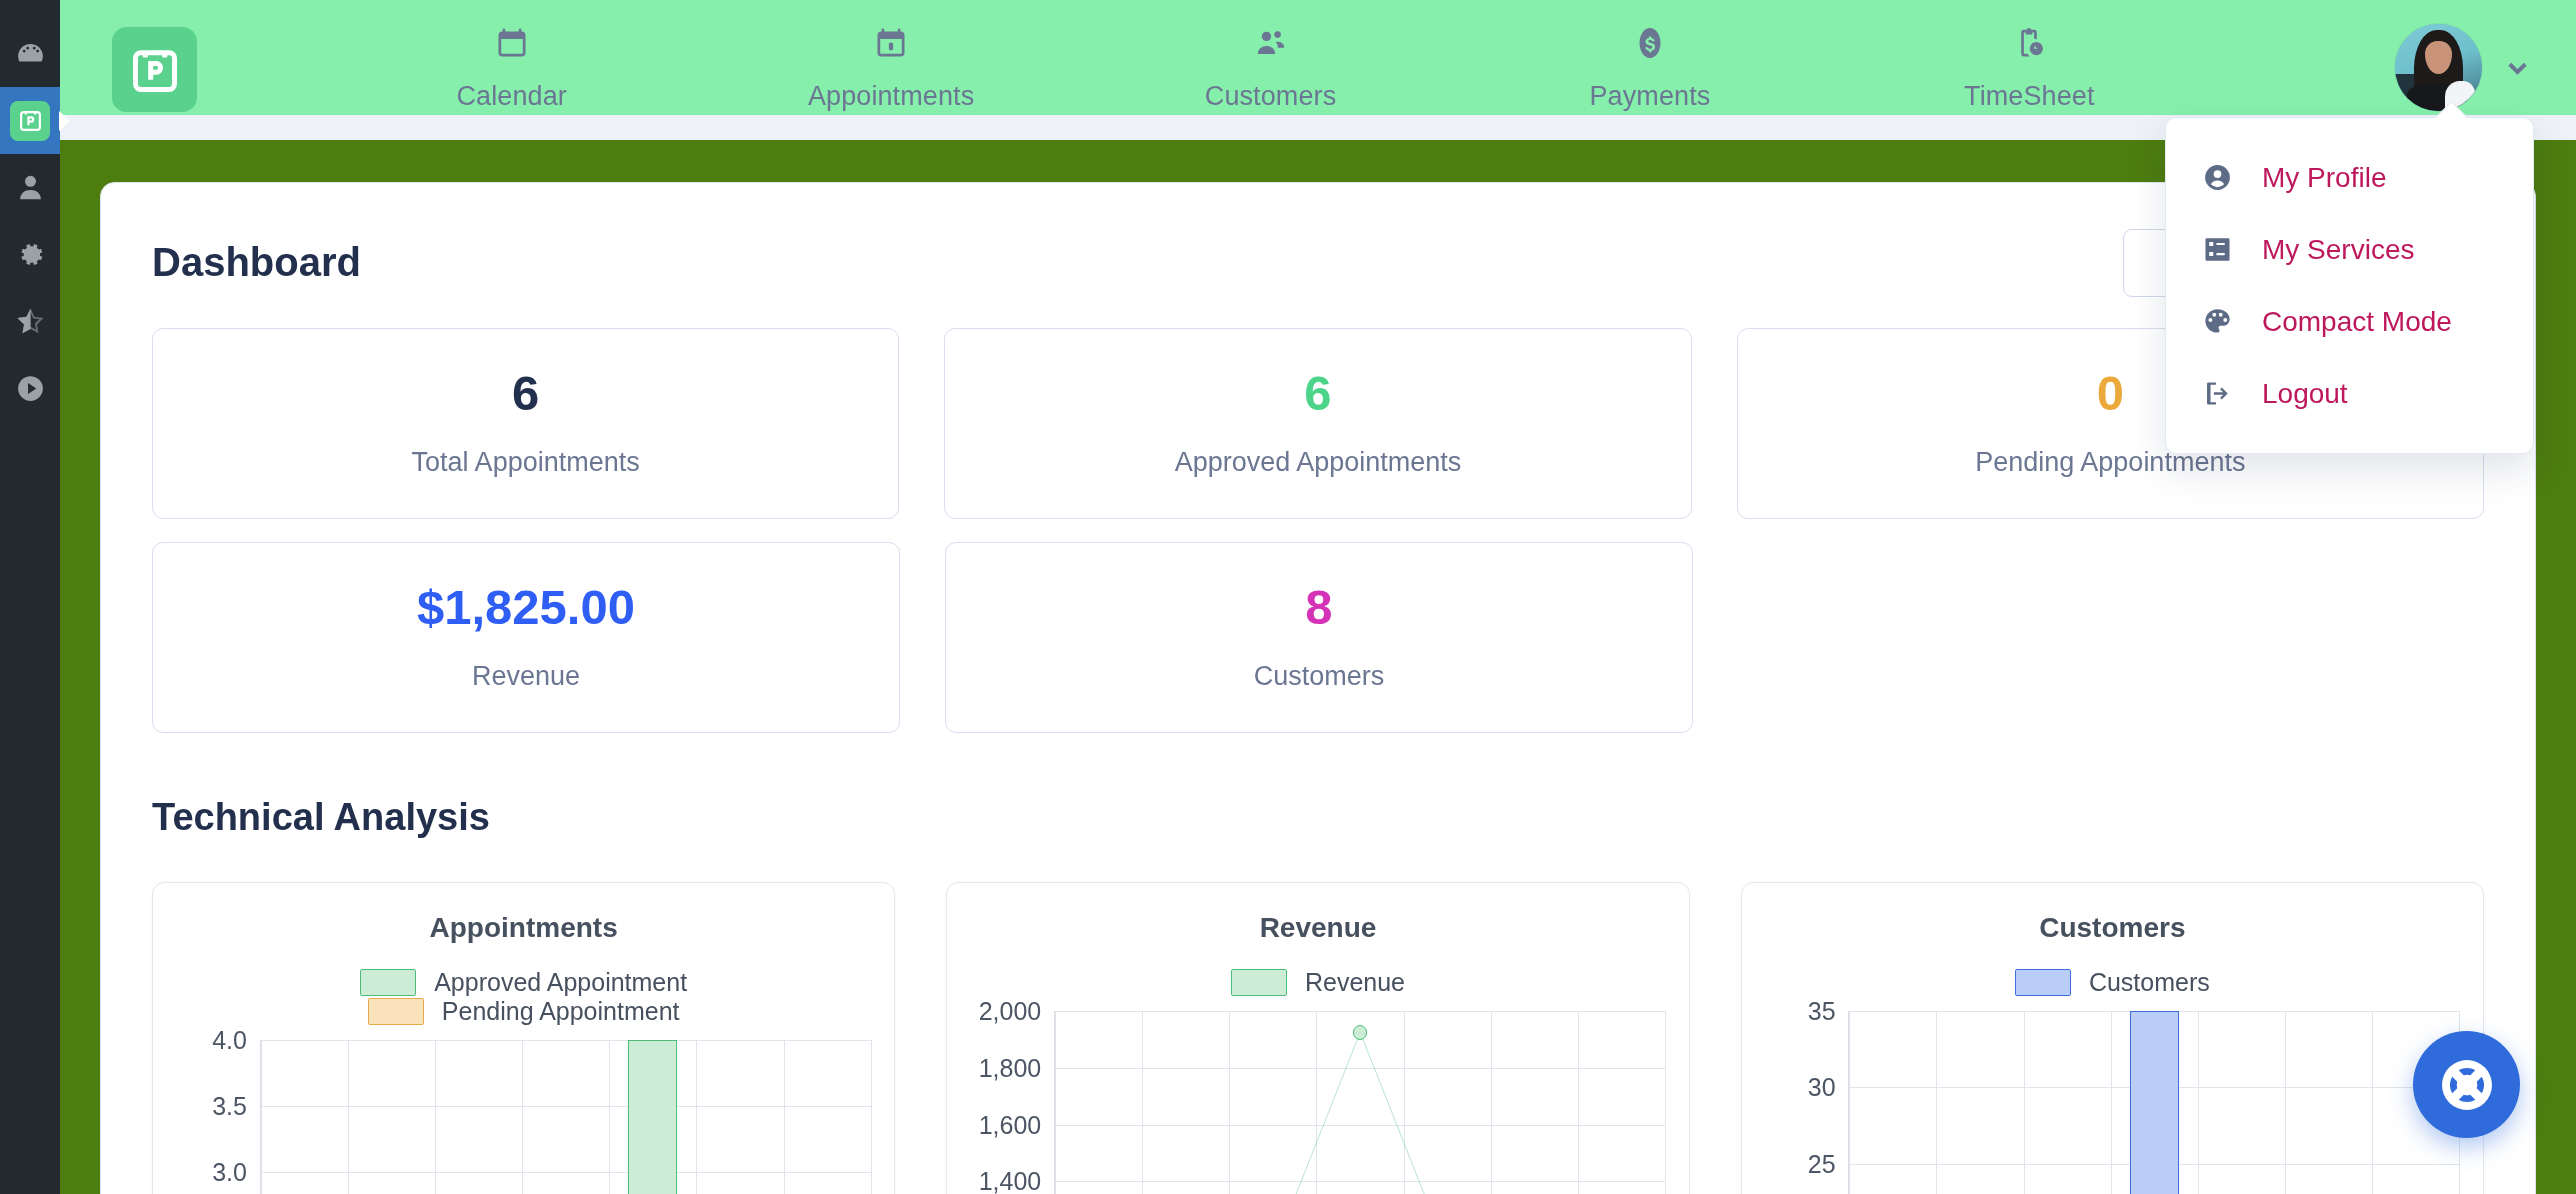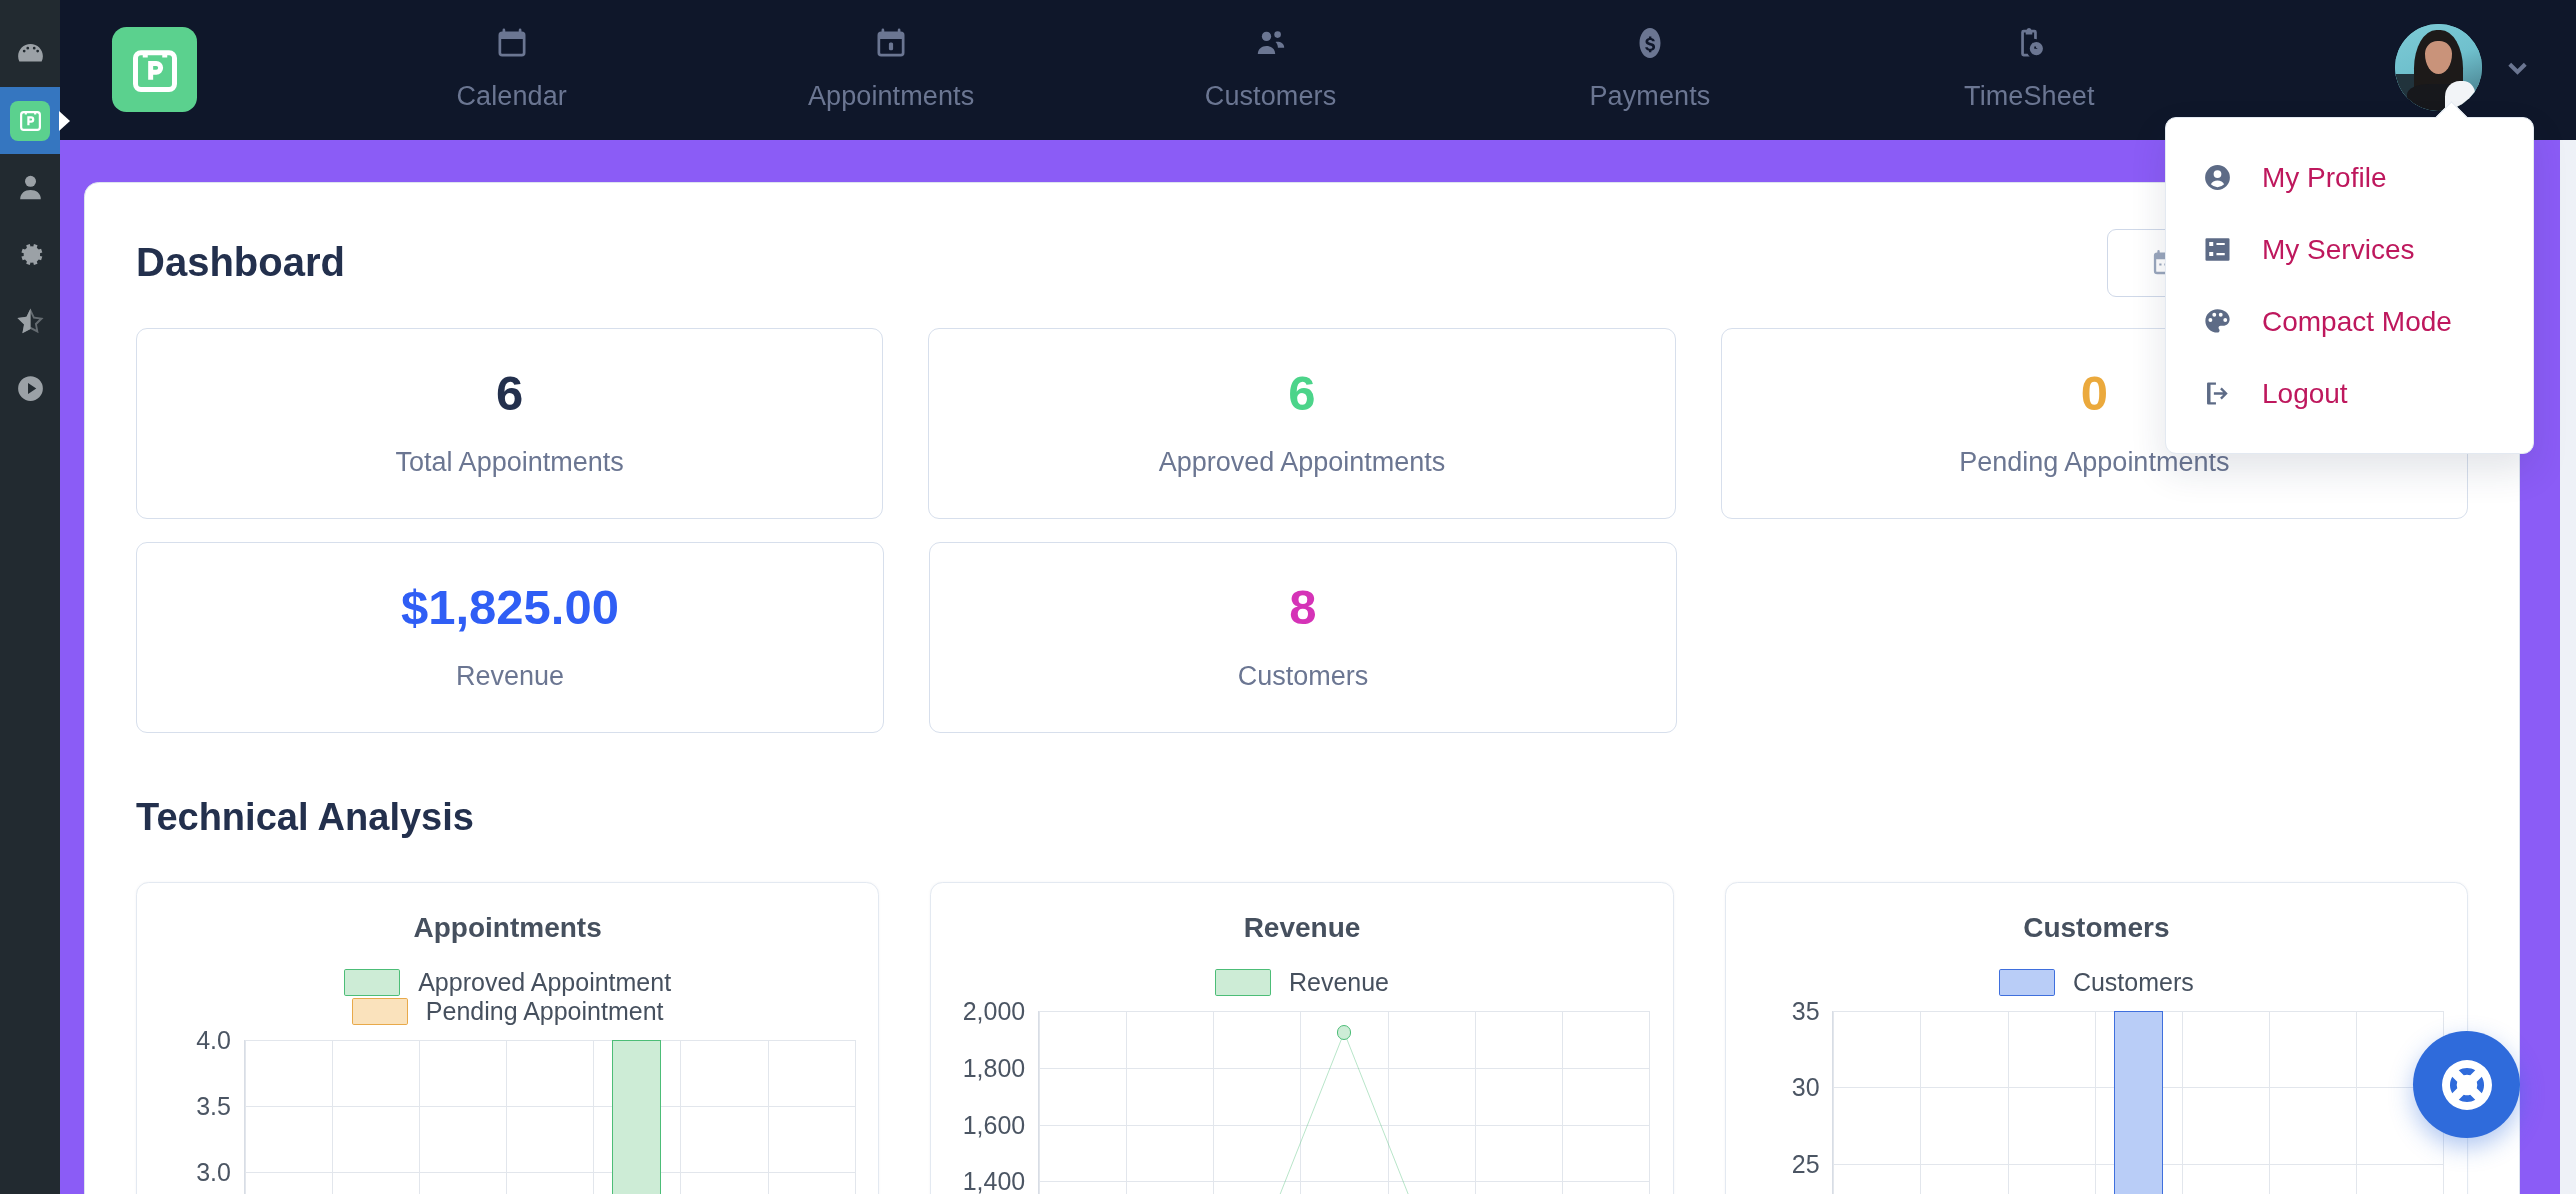--- a/index.html
+++ b/index.html
@@ -39,22 +39,22 @@
     width: 40px; height: 40px; border-radius: 8.1px;
     background: #5bd18e;
     display: flex; align-items: center; justify-content: center;
   }
   .rail-logo-box svg { width: 25px; height: 25px; }
   .rail-logo-box svg path, .rail-logo-box svg rect { stroke: #ffffff; fill: none; stroke-width: 2.1; }
 
   
   #topnav {
     position: absolute; left: 60px; top: 0;
-    width: 2516px; height: 140px;
-    background: #0f172a;
+    width: 2516px; height: 115px;
+    background: #86efac;
     z-index: 40;
   }
   #brand-badge {
     position: absolute; left: 52px; top: 27px;
     width: 85px; height: 85px; border-radius: 14.5px;
     background: #5bd18e;
     display: flex; align-items: center; justify-content: center;
   }
   #brand-badge svg { width: 52px; height: 52px; }
   #brand-badge svg path, #brand-badge svg rect { stroke:#fff; fill:none; stroke-width:2.3; }
@@ -122,23 +122,23 @@
     cursor: pointer;
   }
   .menu-item svg { width: 31px; height: 31px; flex: 0 0 31px; }
   .menu-item svg * { fill: #5d6b86; }
   .menu-item span {
     font-size: 28px; color: #be185d; white-space: nowrap;
   }
 
   
   #page {
-    position: absolute; left: 44px; top: 140px;
+    position: absolute; left: 60px; top: 140px;
     width: 2516px; height: 1054px;
-    background: #8b5cf6;
+    background: #4d7c0f;
     padding: 42px 40px 0 40px;
   }
   #content-card {
     width: 100%; height: 1129px;
     background: #ffffff;
     border: 0.9px solid #dde4ef;
     border-radius: 14.5px;
     padding: 38px 51px;
     position: relative;
   }

